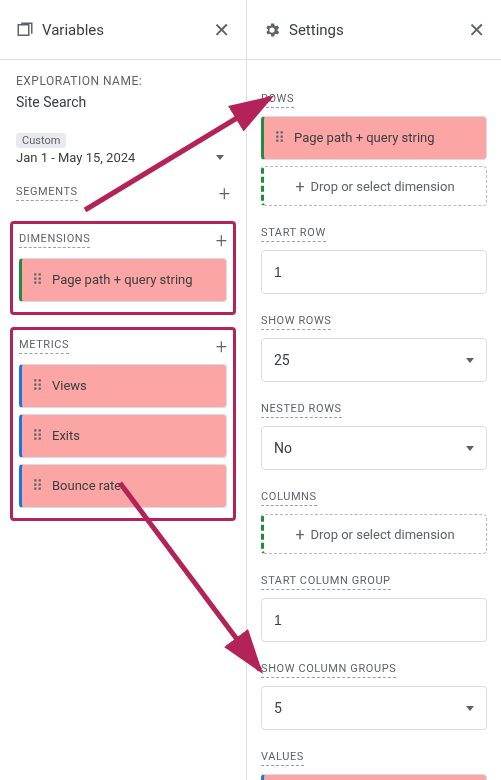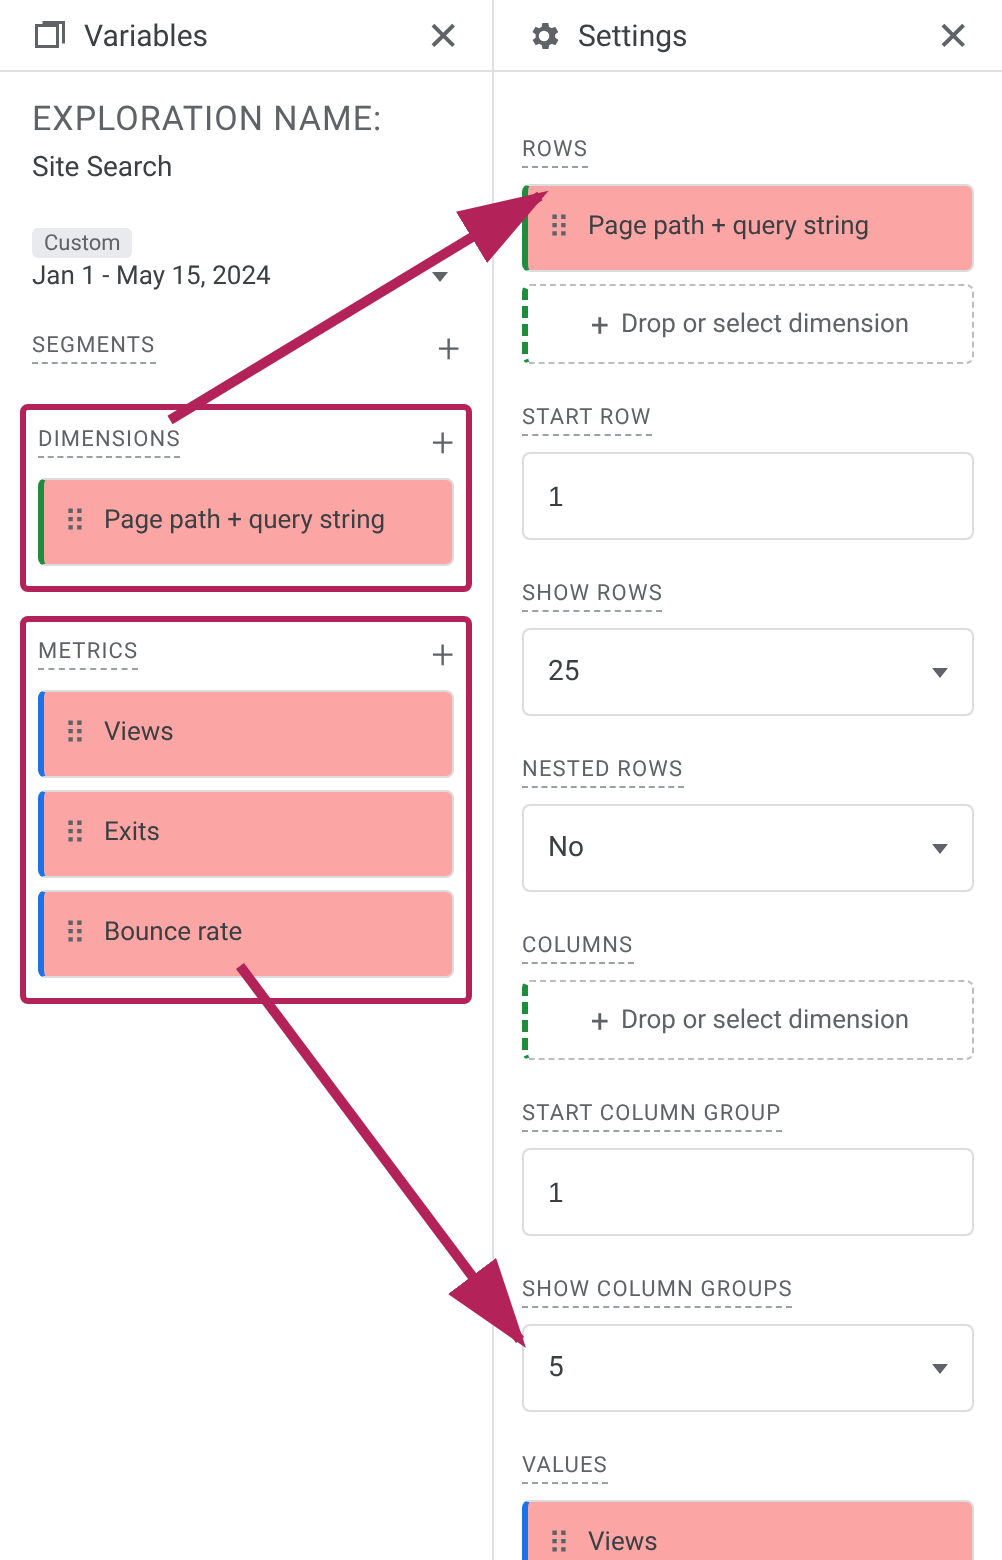--- a/index.html
+++ b/index.html
@@ -17,32 +17,32 @@
   .panel {
     display: flex;
     flex-direction: column;
     height: 100%;
   }
   .panel.left { width: 247px; border-right: 1px solid #e0e0e0; }
   .panel.right { width: 254px; gap: 18px; }
   .panel-header {
     display: flex;
     align-items: center;
-    height: 36px;
+    height: 60px;
     padding: 0 14px 0 16px;
     border-bottom: 1px solid #e0e0e0;
     gap: 8px;
   }
   .panel-header .title { font-size: 15px; color: #3c4043; flex: 1; }
   .panel-header svg.hicon { width: 18px; height: 18px; fill: #5f6368; flex-shrink:0;}
   .close-x { font-size: 20px; color: #5f6368; line-height:1; cursor:pointer; padding:2px; }
   .panel-body { padding: 14px 16px; overflow-y: auto; flex:1;}
   .panel.right .panel-body { padding: 14px 14px; }
 
-  .field-label { font-size: 17px; letter-spacing: .5px; color: #5f6368; margin-bottom: 6px; }
+  .field-label { font-size: 12px; letter-spacing: .5px; color: #5f6368; margin-bottom: 6px; }
   .exp-name { font-size: 14px; color: #3c4043; margin-bottom: 22px; }
   .range-chip { display:inline-block; background:#e8eaed; color:#5f6368; font-size:11px; padding:1px 6px; border-radius:3px; margin-bottom:2px;}
   .range-row { display:flex; align-items:center; justify-content:space-between; margin-bottom: 18px;}
   .range-text { font-size:13px; color:#3c4043; }
   .caret { width:0; height:0; border-left:4px solid transparent; border-right:4px solid transparent; border-top:5px solid #5f6368; margin-right:6px;}
 
   .section-row { display:flex; align-items:center; justify-content:space-between; margin-bottom:8px;}
   .section-label {
     font-size: 11px; letter-spacing:.6px; color:#5f6368;
     border-bottom: 1px dashed #9aa0a6; padding-bottom:2px;

